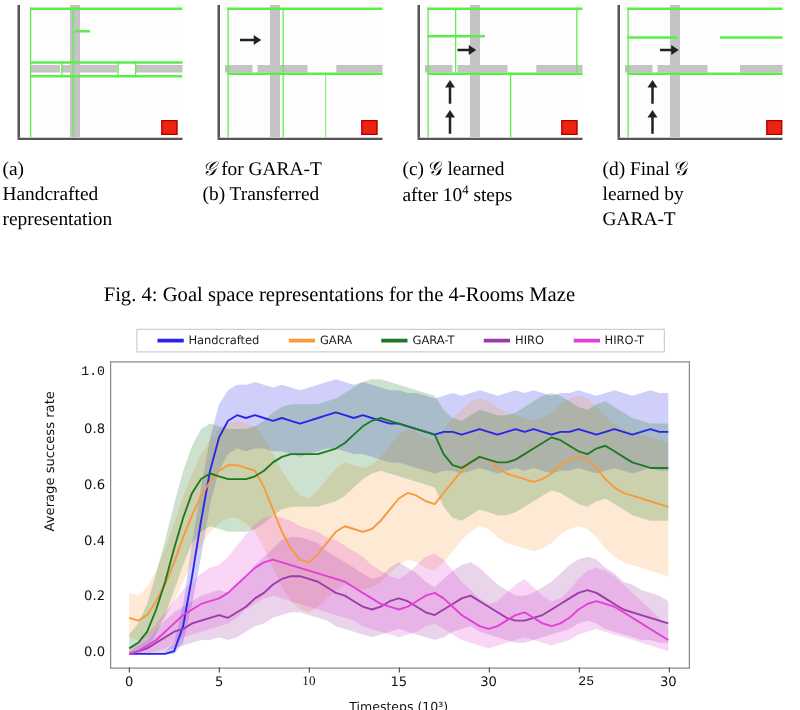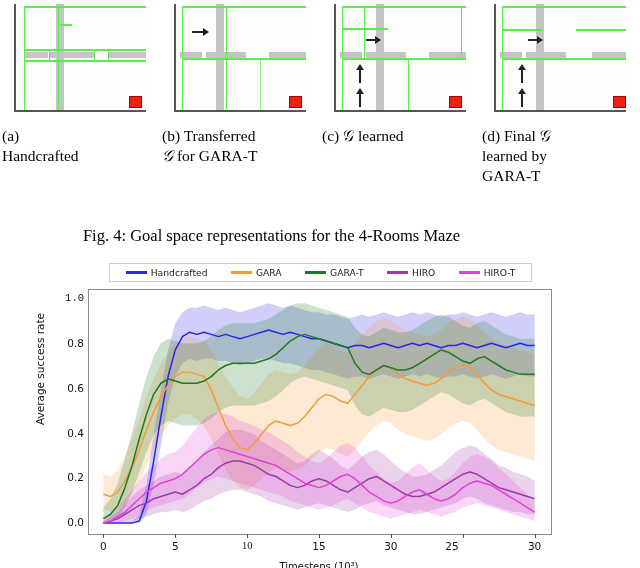--- a/index.html
+++ b/index.html
@@ -258,27 +258,29 @@
         <div class="goal" style="right:0px;bottom:2px;width:11px;height:10px;"></div>
       </div>
     </div>
   </div>
 </div>
 
 <div class="captions">
   <div class="cap">
     <div class="lbl">(a)</div>
     <div class="lbl">Handcrafted</div>
+    <div class="lbl">representation</div>
   </div>
   <div class="cap">
+    <div class="lbl"><span class="mathcal">𝒢</span><span> for GARA-T</span></div>
     <div class="lbl">(b) Transferred</div>
-    <div class="lbl"><span class="mathcal">𝒢</span><span> for GARA-T</span></div>
   </div>
   <div class="cap">
     <div class="lbl">(c)  𝒢  learned</div>
+    <div class="lbl">after 10<sup>4</sup> steps</div>
   </div>
   <div class="cap">
     <div class="lbl">(d)   Final    𝒢</div>
     <div class="lbl">learned        by</div>
     <div class="lbl">GARA-T</div>
   </div>
 </div>
 
 <div class="figcaption">Fig. 4: Goal space representations for the 4-Rooms Maze</div>
 
@@ -339,19 +341,19 @@
       <div class="xtick" style="left: 15.375px;">0</div>
       <div class="xtick-mark" style="left: 15.375px;"></div>
       <div class="xtick" style="left: 87.25px;">5</div>
       <div class="xtick-mark" style="left: 87.25px;"></div>
       <div class="xtick" style="left: 159.125px; font-family: Liberation Serif, serif;">10</div>
       <div class="xtick-mark" style="left: 159.125px;"></div>
       <div class="xtick" style="left: 231px;">15</div>
       <div class="xtick-mark" style="left: 231px;"></div>
       <div class="xtick" style="left: 302.875px;">30</div>
       <div class="xtick-mark" style="left: 302.875px;"></div>
-      <div class="xtick" style="left: 364px;">25</div>
+      <div class="xtick" style="left: 381px; font-family: Liberation Mono, monospace;">25</div>
       <div class="xtick-mark" style="left: 374.75px;"></div>
       <div class="xtick" style="left: 446.625px;">30</div>
       <div class="xtick-mark" style="left: 446.625px;"></div>
     </div>
   <div class="xlabel">Timesteps (10³)</div>
 </div>
 
 </body></html>

